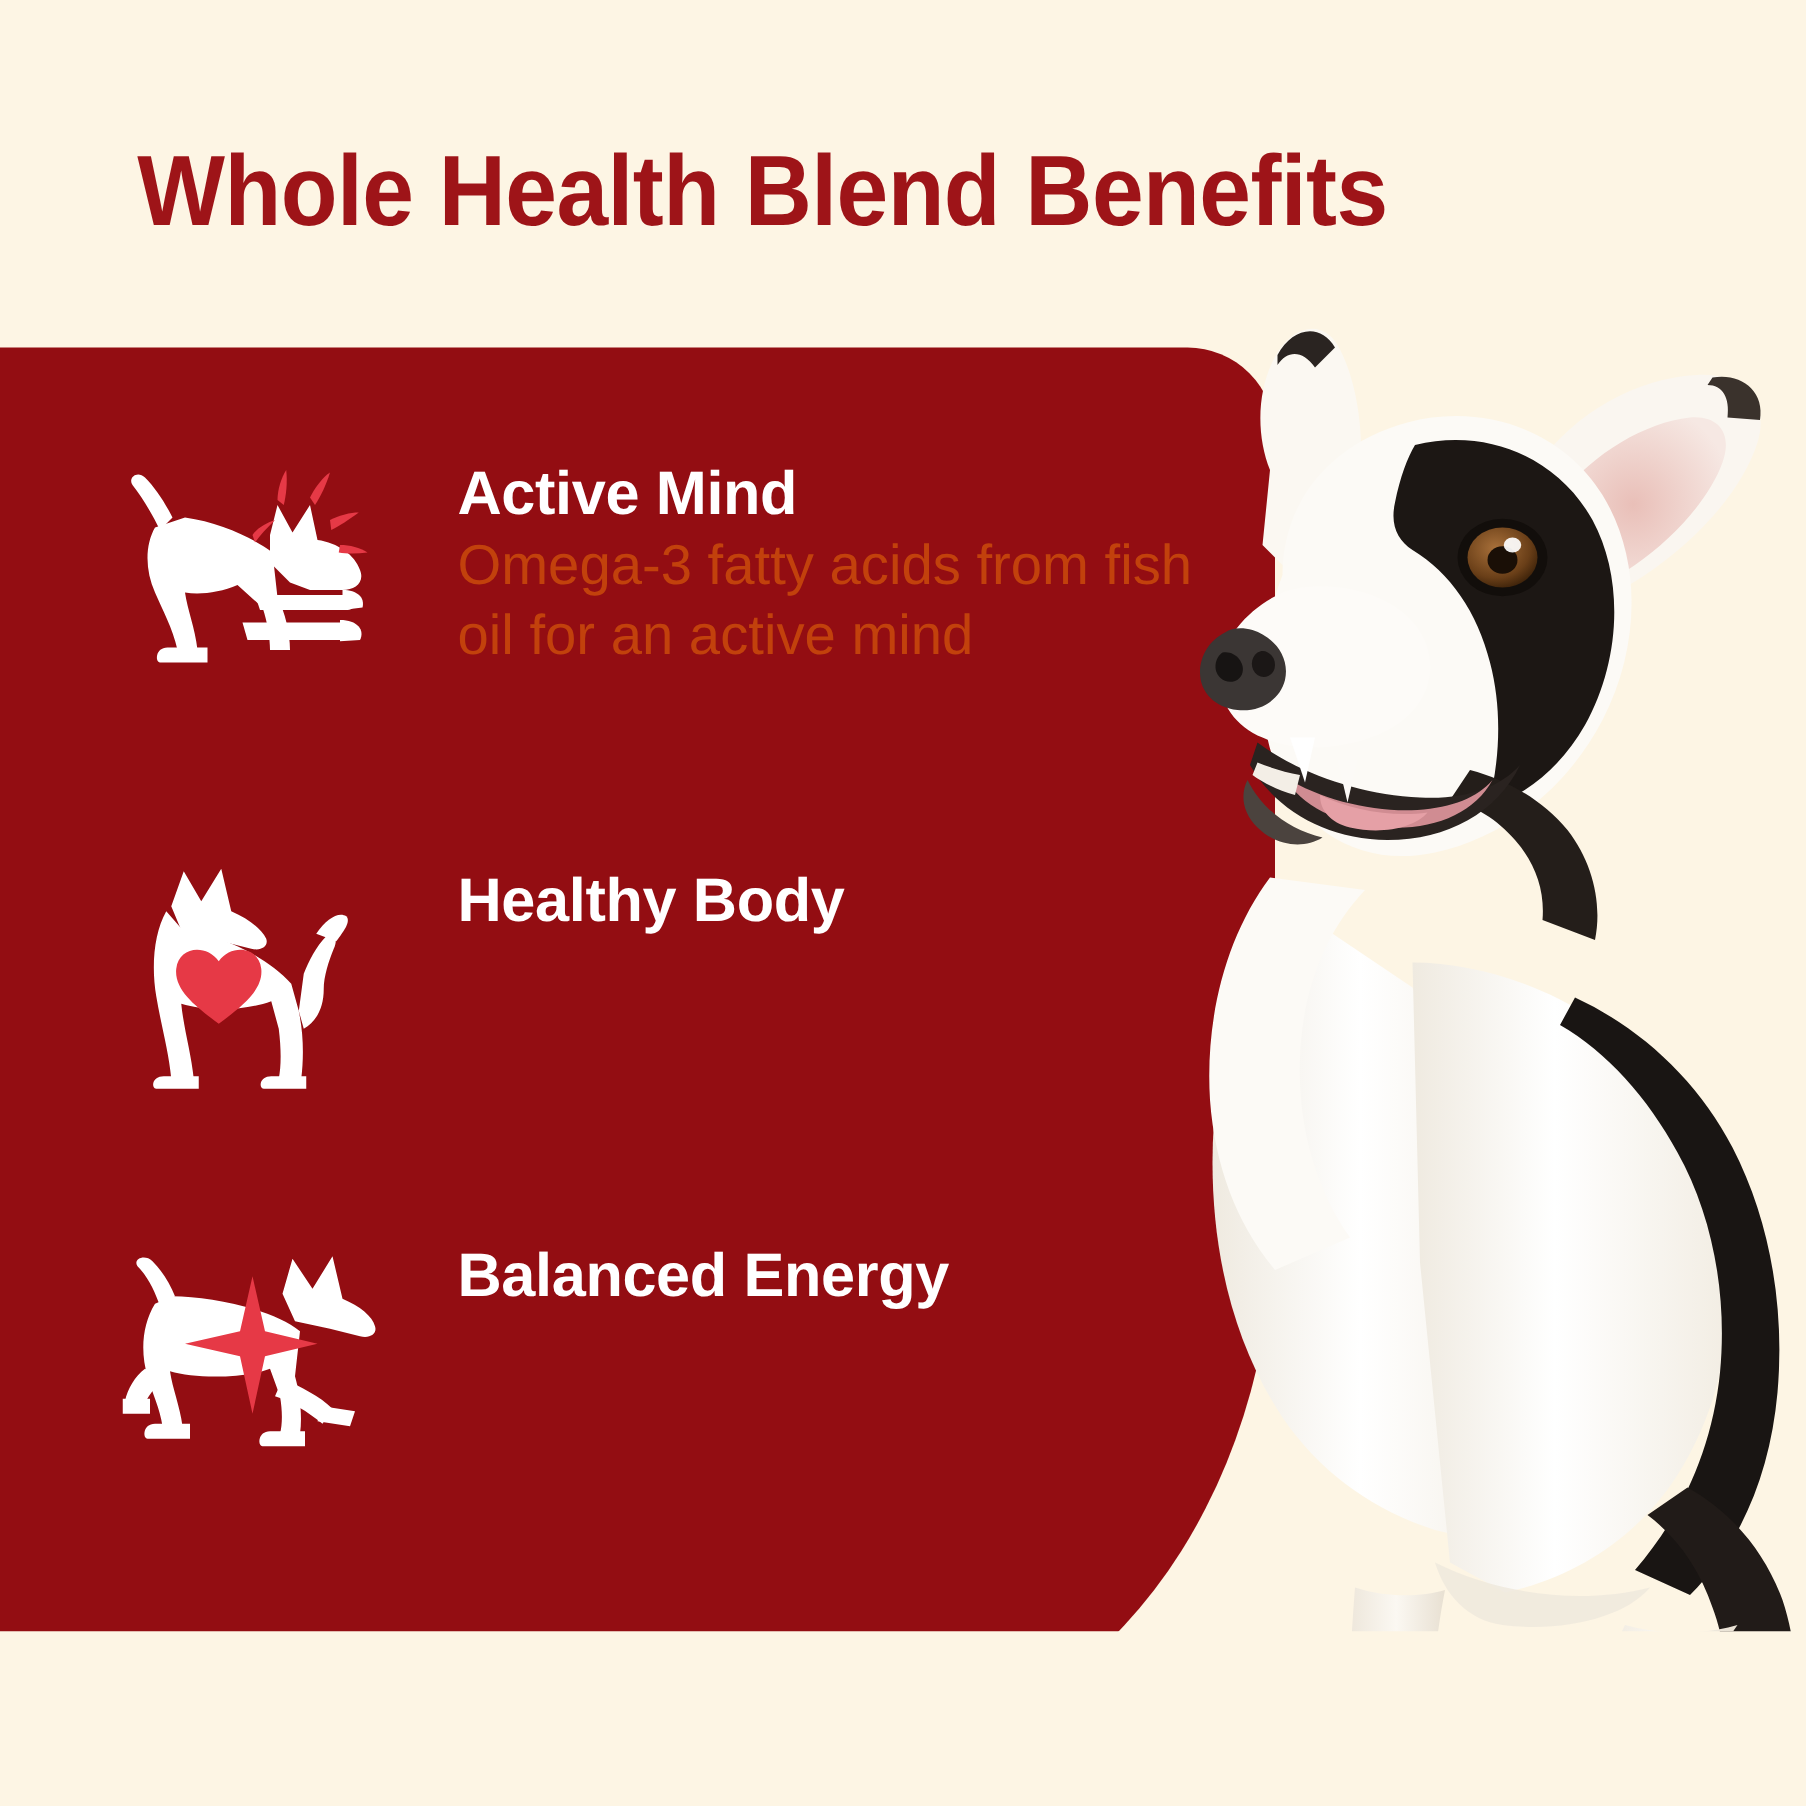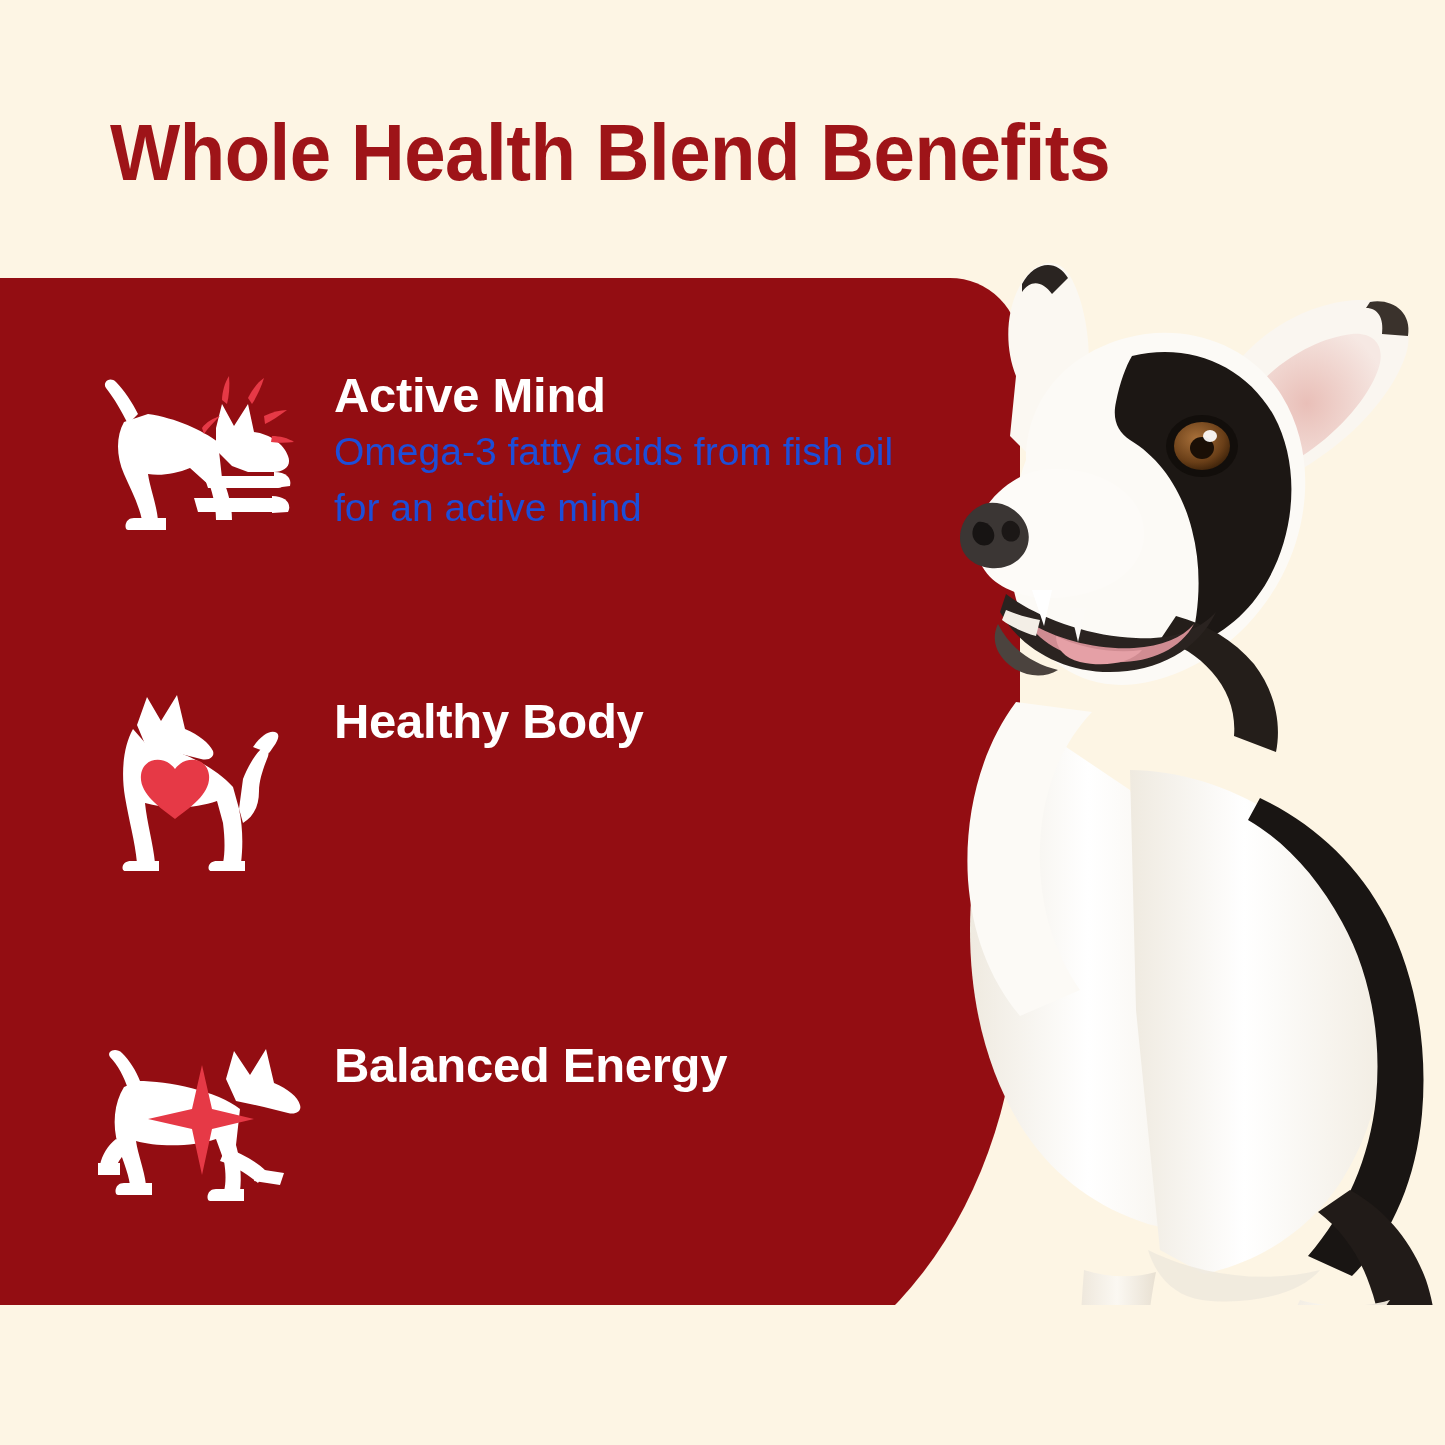--- a/index.html
+++ b/index.html
@@ -60,46 +60,46 @@
     height: 1120px;
   }
   .benefit-row {
     position: absolute;
     left: 88px;
     display: flex;
     align-items: flex-start;
   }
   .benefit-row.row-0 { top: 82px; }
   .benefit-row.row-1 { top: 408px; text-align: right; }
-  .benefit-row.row-2 { top: 752px; text-align: right; }
+  .benefit-row.row-2 { top: 708px; text-align: right; }
 
   .benefit-icon {
     width: 230px;
     min-width: 230px;
     height: 200px;
     display: flex;
     align-items: center;
     justify-content: center;
     margin-right: 16px;
   }
   .benefit-icon svg { display: block; }
 
-  .benefit-text { padding-top: 6px; }
+  .benefit-text { padding-top: 6px; margin-left: 32px; }
   .benefit-title {
     font-size: 49px;
     font-weight: bold;
     line-height: 58px;
     color: #FFFFFF;
     letter-spacing: -0.3px;
     white-space: nowrap;
   }
   .benefit-desc {
-    font-size: 39px;
+    font-size: 45px;
     line-height: 56px;
-    color: #1d4ed8;
+    color: #c2410c;
     font-weight: 400;
     max-width: 600px;
   }
   .benefit-row.row-1 .benefit-desc { max-width: 620px; }
   .benefit-row.row-2 .benefit-desc { max-width: 470px; }
 
   
   #dog-photo {
     position: absolute;
     left: 830px;

